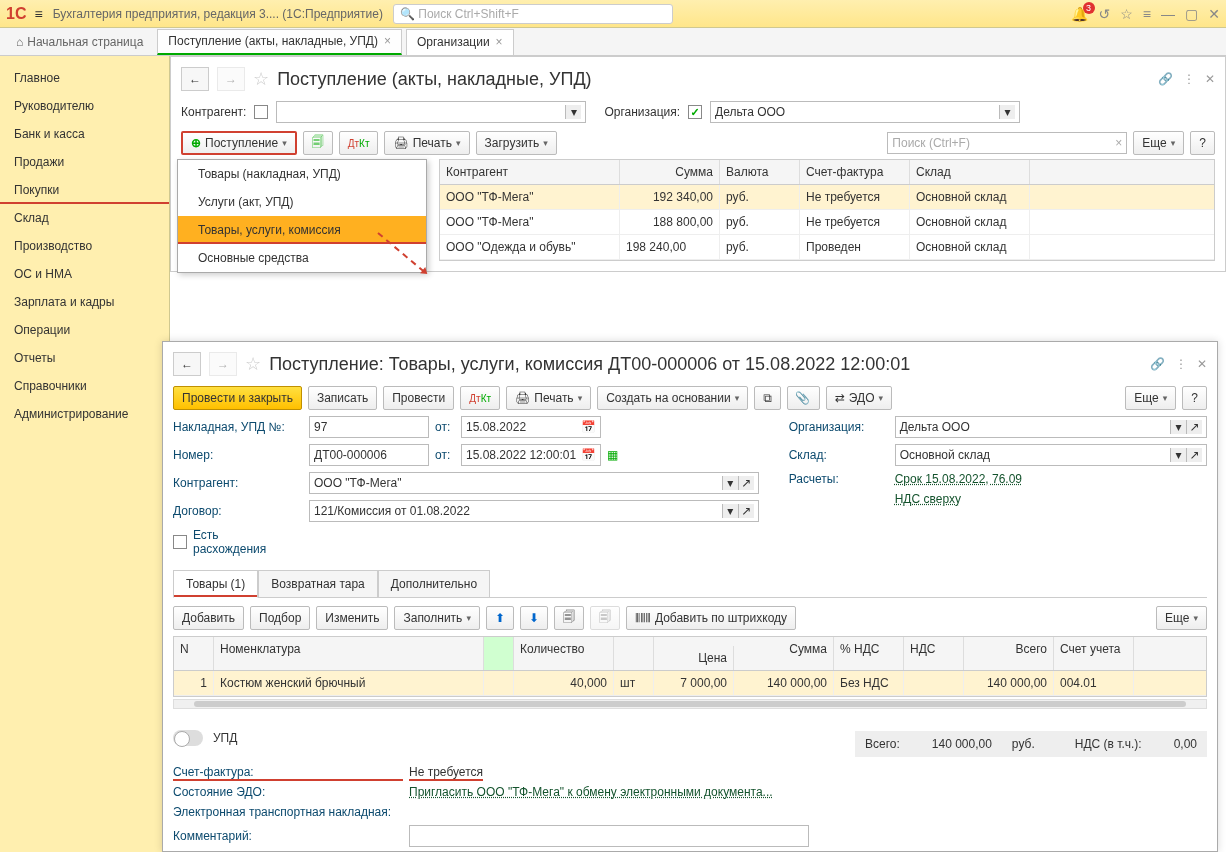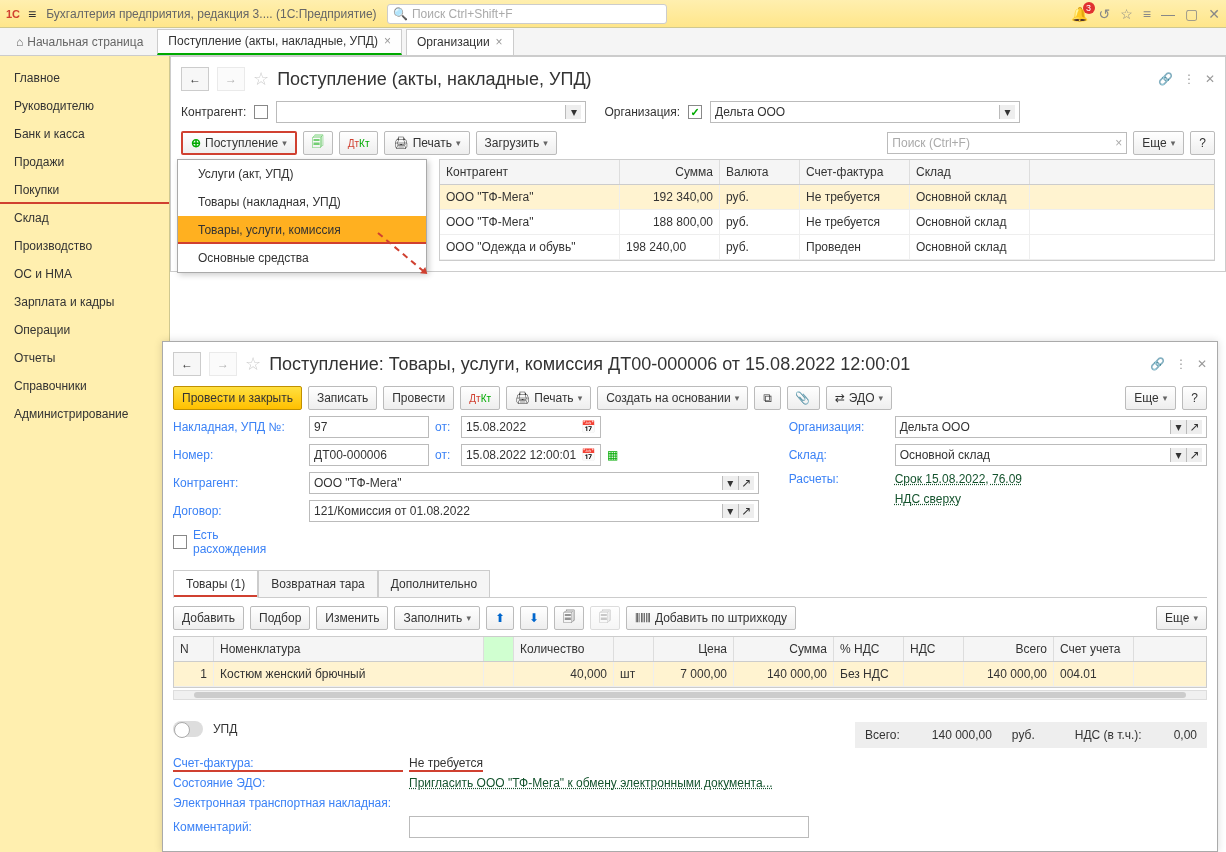--- a/index.html
+++ b/index.html
@@ -1,19 +1,19 @@
 <!DOCTYPE html>
 <html><head>
 <meta charset="utf-8">
 <style>
 * { box-sizing: border-box; font-family: Arial, sans-serif; }
 body { margin: 0; background: #fff; font-size: 12px; color: #333; }
 .app { width: 1226px; height: 852px; background: #fff; position: relative; }
 .titlebar { height: 28px; background: linear-gradient(#ffefaf, #ffe68a); display: flex; align-items: center; padding: 0 6px; border-bottom: 1px solid #d0c890; }
-.titlebar .logo { color: #d04030; font-weight: bold; font-size: 11px; margin-right: 8px; }
+.titlebar .logo { color: #d04030; font-weight: bold; font-size: 16px; margin-right: 8px; }
 .titlebar .menu-icon { margin-right: 10px; font-size: 14px; cursor: pointer; }
 .titlebar .title { color: #666; font-size: 12px; }
 .titlebar .search { margin-left: 10px; width: 280px; height: 20px; border: 1px solid #ccc; background: #fff; border-radius: 3px; padding: 0 6px; display: flex; align-items: center; color: #aaa; }
 .titlebar .right { margin-left: auto; display: flex; align-items: center; gap: 10px; }
 .titlebar .right span { cursor: pointer; color: #888; font-size: 14px; }
 .bell-badge { position: relative; }
 .bell-badge::after { content: "3"; position: absolute; top: -4px; right: -6px; background: #e03030; color: #fff; border-radius: 50%; width: 12px; height: 12px; font-size: 9px; display: flex; align-items: center; justify-content: center; }
 
 .tabsbar { height: 28px; background: #f5f5f5; border-bottom: 1px solid #ccc; display: flex; align-items: center; padding-left: 6px; }
 .tab-home { display: flex; align-items: center; gap: 4px; padding: 0 10px; color: #666; cursor: pointer; }
@@ -60,21 +60,21 @@
 .grid-row { display: flex; border-bottom: 1px solid #eee; }
 .grid-row.sel { background: #fff3d0; }
 .grid-row .cell { padding: 5px 6px; border-right: 1px solid #eee; font-size: 12px; }
 
 .arrow-dashed { position: absolute; border-top: 2px dashed #d04030; transform-origin: left; z-index: 6; }
 .arrow-head { position: absolute; width: 0; height: 0; border-left: 6px solid #d04030; border-top: 4px solid transparent; border-bottom: 4px solid transparent; z-index: 6; }
 
 .panel2 { position: absolute; left: -8px; top: 285px; right: 8px; bottom: 0; border: 1px solid #aaa; background: #fff; padding: 10px; box-shadow: 0 0 8px rgba(0,0,0,0.15); }
 
 .form-row { display: flex; align-items: center; gap: 6px; margin-bottom: 6px; }
-.form-row > label { width: 100px; color: #3b82f6; }
+.form-row > label { width: 100px; color: #0c4a6e; }
 .link { color: #14532d; text-decoration: underline dotted; cursor: pointer; }
 .underlined-red { box-shadow: 0 2px 0 #d04030; }
 
 .tabs2 { display: flex; border-bottom: 1px solid #ccc; margin-top: 8px; }
 .tab2 { padding: 6px 12px; border: 1px solid #ccc; border-bottom: none; background: #f5f5f5; cursor: pointer; font-size: 12px; }
 .tab2.active { background: #fff; border-bottom: 1px solid #fff; margin-bottom: -1px; }
 .tab2.active.red { box-shadow: inset 0 -2px 0 #d04030; }
 
 .totals-bar { display: flex; align-items: center; background: #eee; padding: 6px 10px; margin-top: 12px; gap: 20px; }
 .toggle { width: 30px; height: 16px; background: #ddd; border-radius: 8px; position: relative; cursor: pointer; }
@@ -193,22 +193,22 @@
             <span style="color:#aaa;">×</span>
           </div>
           <div class="btn">
             <span>Еще</span>
             <span class="caret">▾</span>
           </div>
           <div class="btn">?</div>
         </div>
 
         <div class="dropdown-menu" style="left:6px; top:102px; width:250px;">
+          <div class="item">Товары (накладная, УПД)</div>
           <div class="item">Услуги (акт, УПД)</div>
-          <div class="item">Товары (накладная, УПД)</div>
           <div class="item sel">Товары, услуги, комиссия</div>
           <div class="item">Основные средства</div>
         </div>
 
         <div class="grid" style="margin-left:258px; margin-top:-2px;">
           <div class="grid-header">
             <div class="cell" style="width:180px;">Контрагент</div>
             <div class="cell" style="width:100px;text-align:right;">Сумма</div>
             <div class="cell" style="width:80px;">Валюта</div>
             <div class="cell" style="width:110px;">Счет-фактура</div>
@@ -391,21 +391,21 @@
           </div>
         </div>
 
         <div class="grid">
           <div class="grid-header">
             <div class="cell" style="width:40px;">N</div>
             <div class="cell" style="width:270px;">Номенклатура</div>
             <div class="cell" style="width:30px;background:#d0ffd0;"></div>
             <div class="cell" style="width:100px;">Количество</div>
             <div class="cell" style="width:40px;"></div>
-            <div class="cell" style="width:80px;text-align:right;">Цена</div>
+            <div class="cell" style="width:80px;text-align:right;margin-top:9px;">Цена</div>
             <div class="cell" style="width:100px;text-align:right;">Сумма</div>
             <div class="cell" style="width:70px;">% НДС</div>
             <div class="cell" style="width:60px;">НДС</div>
             <div class="cell" style="width:90px;text-align:right;">Всего</div>
             <div class="cell" style="width:80px;">Счет учета</div>
           </div>
           <div class="grid-row sel">
             <div class="cell" style="width:40px;text-align:right;">1</div>
             <div class="cell" style="width:270px;">Костюм женский брючный</div>
             <div class="cell" style="width:30px;"></div>

